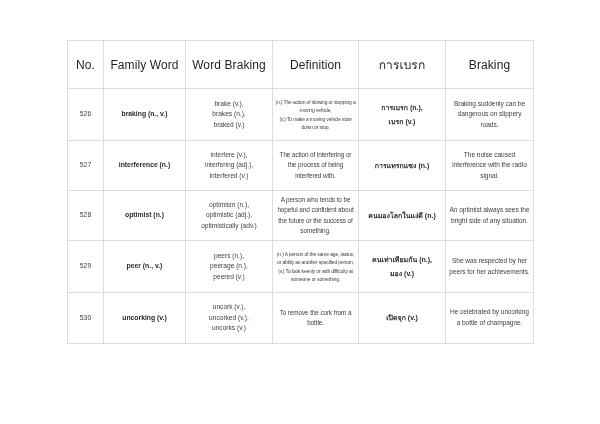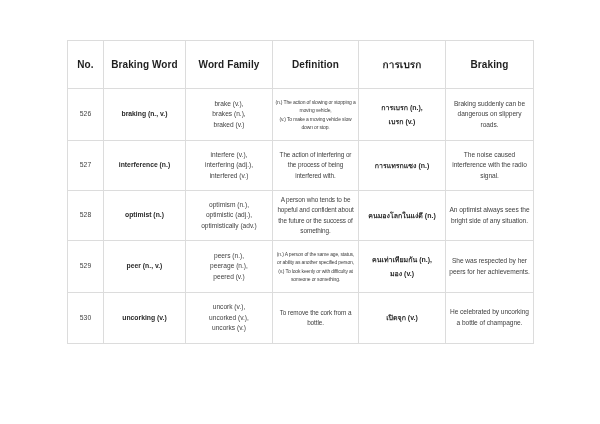--- a/index.html
+++ b/index.html
@@ -19,22 +19,22 @@
     background: #ffffff;
   }
   .vocab-table th, .vocab-table td {
     border: 1px solid #dcdcdc;
     text-align: center;
     vertical-align: middle;
     padding: 2px 2px;
     overflow: hidden;
   }
   .vocab-table th {
-    font-size: 10px;
-    font-weight: bold;
+    font-size: 12px;
+    font-weight: normal;
     color: #1f1f1f;
     height: 48px;
     letter-spacing: 0.1px;
   }
   .vocab-table td {
     font-size: 6.6px;
     color: #3f3f3f;
     line-height: 1.6;
     white-space: pre-line;
   }
@@ -61,22 +61,22 @@
       <col style="width:36px">
       <col style="width:82px">
       <col style="width:87px">
       <col style="width:86px">
       <col style="width:87px">
       <col style="width:88px">
     </colgroup>
     <thead>
       <tr>
         <th>No.</th>
-        <th>Braking Word</th>
-        <th>Word Family</th>
+        <th>Family Word</th>
+        <th>Word Braking</th>
         <th>Definition</th>
         <th>การเบรก</th>
         <th>Braking</th>
       </tr>
     </thead>
     <tbody>
       <tr class="r0">
         <td class="cell-no">526</td>
         <td class="cell-word">braking (n., v.)</td>
         <td class="cell-family">brake (v.),

